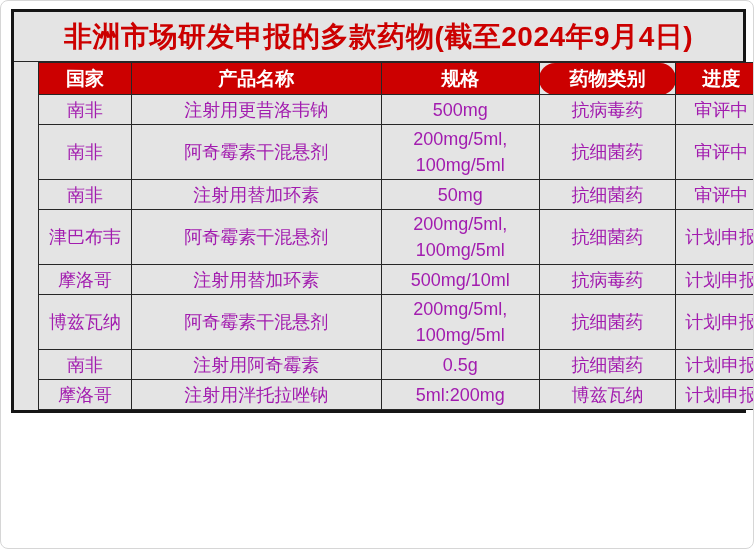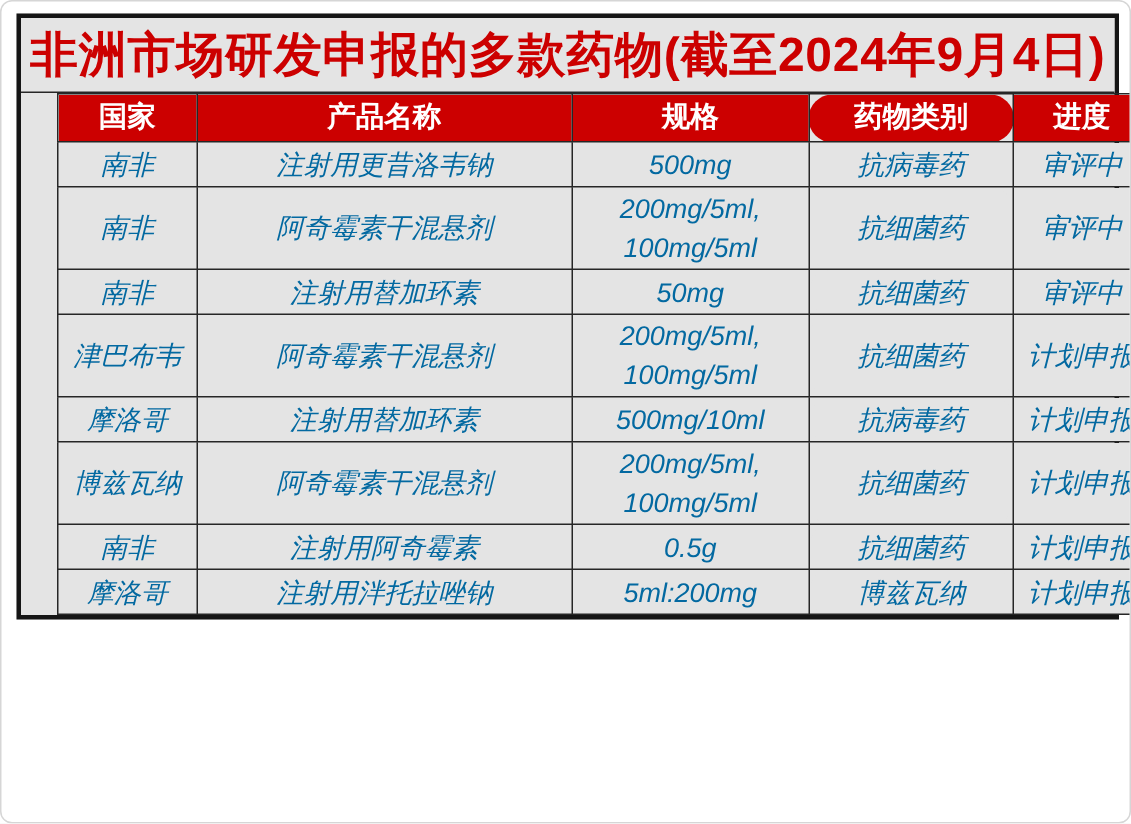--- a/index.html
+++ b/index.html
@@ -31,21 +31,21 @@
     height: 50px;
     background: #e4e4e4;
     display: flex;
     align-items: center;
     justify-content: center;
     border-bottom: 1.5px solid #262626;
   }
   .title-bar .title-text {
     color: #cc0000;
     font-weight: bold;
-    font-size: 32px;
+    font-size: 28px;
     letter-spacing: 0.5px;
     white-space: nowrap;
   }
   table.drug-table {
     width: 100%;
     border-collapse: collapse;
     table-layout: fixed;
     margin-left: 24px;
   }
   table.drug-table th,
@@ -59,26 +59,25 @@
   table.drug-table th {
     background: #cc0000;
     color: #ffffff;
     font-weight: bold;
     font-size: 19px;
     height: 29px;
     line-height: 27px;
   }
   table.drug-table td {
     background: #e4e4e4;
-    color: #0369a1;
+    color: #a21caf;
     font-size: 18px;
     line-height: 26px;
     height: 27px;
     white-space: pre-line;
-    font-style: italic;
   }
   .col0 { width: 12.5%; }
   .col1 { width: 34.8%; }
   .col2 { width: 21.8%; }
   .col3 { width: 18.7%; border-radius: 16px; }
   .col4 { width: 12.2%; }
 </style>
 </head>
 <body>
 

